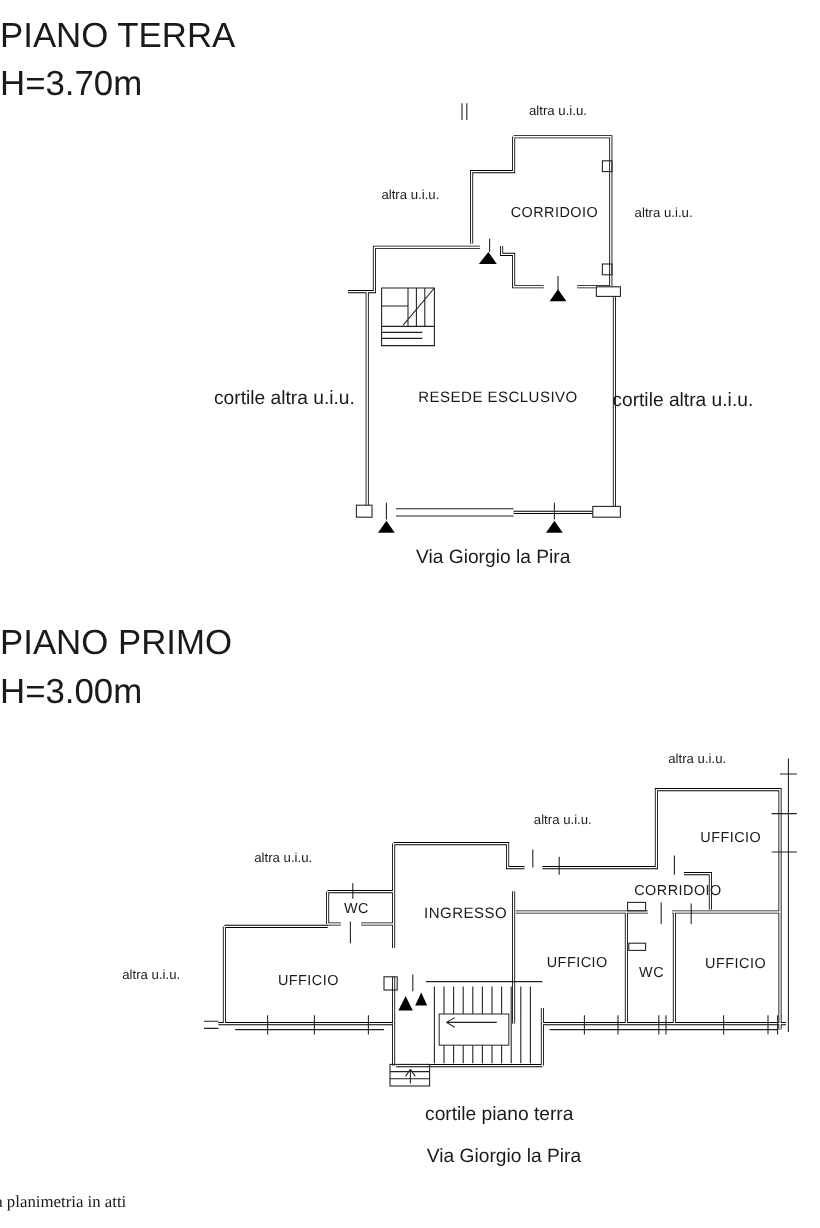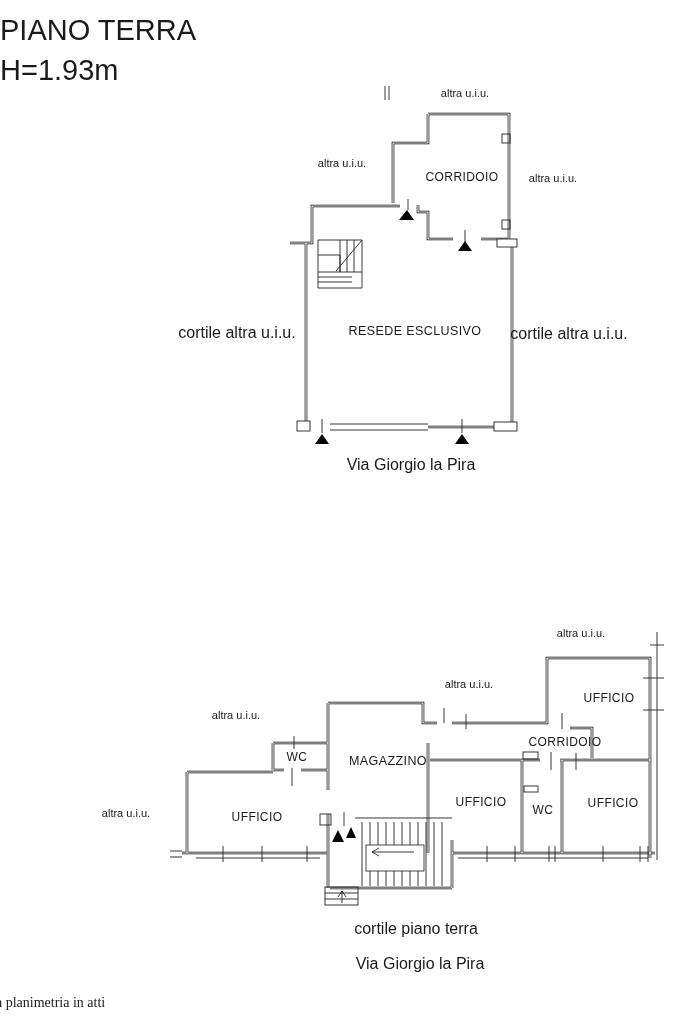--- a/index.html
+++ b/index.html
@@ -18,21 +18,21 @@
   svg .thin { stroke:#222; stroke-width:.9; fill:none; }
   svg .pier { stroke:#222; stroke-width:.9; fill:#fff; }
   svg .tri  { fill:#000; stroke:none; }
 </style>
 </head>
 <body>
 
 <div class="page">
 
   <div class="title" style="left:0px; top:14px;">PIANO TERRA</div>
-  <div class="title" style="left:0px; top:54px;">H=1.93m</div>
+  <div class="title" style="left:0px; top:54px;">H=3.70m</div>
 
   <svg style="position:absolute; left:280px; top:80px;" width="250" height="380" viewBox="280 80 250 380">
     <g>
       <path class="dblA" d="M428,114 H509 V239 H481 M453,239 H428 V212 H418 V205 M428,114 V143 H393 V203 M400,206 H312 V243 H290 M306,243 V426 M428,427 H494 M512,243 V426"></path>
       <path class="dblB" d="M428,114 H509 V239 H481 M453,239 H428 V212 H418 V205 M428,114 V143 H393 V203 M400,206 H312 V243 H290 M306,243 V426 M428,427 H494 M512,243 V426"></path>
       <rect class="pier" x="297" y="421" width="13" height="10"></rect>
       <rect class="pier" x="494" y="422" width="23" height="9"></rect>
       <rect class="pier" x="497" y="239" width="20" height="8"></rect>
       <rect class="thin" x="502" y="134" width="8" height="9"></rect>
       <rect class="thin" x="502" y="220" width="8" height="9"></rect>
@@ -54,20 +54,22 @@
 
   <div class="lbl" style="left:465px; top:87px;">altra u.i.u.</div>
   <div class="lbl" style="left:342px; top:157px;">altra u.i.u.</div>
   <div class="lbl room" style="left:462px; top:170px;">CORRIDOIO</div>
   <div class="lbl" style="left:553px; top:172px;">altra u.i.u.</div>
   <div class="lbl street" style="left:237px; top:324px;">cortile altra u.i.u.</div>
   <div class="lbl big" style="left:415px; top:324px;text-align:center;">RESEDE ESCLUSIVO</div>
   <div class="lbl street" style="left:569px; top:325px;">cortile altra u.i.u.</div>
   <div class="lbl street" style="left:411px; top:456px;">Via Giorgio la Pira</div>
 
+  <div class="title" style="left:0px; top:520px;">PIANO PRIMO</div>
+  <div class="title" style="left:0px; top:561px;">H=3.00m</div>
 
   <svg style="position:absolute; left:95px; top:612px;" width="585" height="300" viewBox="95 612 585 300">
     <g>
       <path class="dblA" d="M328,703 H423 V723 H437 M452,723 H547 V658 H650 V858 M570,728 H592 V758 M273,743 H328 M273,743 V770 M273,770 H284 M301,770 H328 M187,772 H273 M187,772 V853 M328,703 V790 M328,814 V888 M182,853 H327 M452,853 H655 M330,888 H452 M452,888 V840 M428,743 V853 M430,760 H540 M560,760 H650 M522,760 V853 M562,760 V853"></path>
       <path class="dblB" d="M328,703 H423 V723 H437 M452,723 H547 V658 H650 V858 M570,728 H592 V758 M273,743 H328 M273,743 V770 M273,770 H284 M301,770 H328 M187,772 H273 M187,772 V853 M328,703 V790 M328,814 V888 M182,853 H327 M452,853 H655 M330,888 H452 M452,888 V840 M428,743 V853 M430,760 H540 M560,760 H650 M522,760 V853 M562,760 V853"></path>
     </g>
     <g>
       <path class="thin" d="M355,818 H452 M362,822 V886 M370,822 V886 M378,822 V886 M386,822 V886 M394,822 V886 M402,822 V886 M410,822 V886 M418,822 V886 M426,822 V886 M434,822 V886 M442,822 V886"></path>
       <rect x="366" y="845" width="58" height="26" fill="#fff" stroke="#333" stroke-width="0.9"></rect>
       <path class="thin" d="M414,852 H372 M372,852 l7,-4 M372,852 l7,4"></path>
@@ -85,21 +87,21 @@
     <g>
       <path class="thin" d="M487,846 V862 M515,846 V862 M549,846 V862 M555,846 V862 M603,846 V862 M640,846 V862 M648,846 V862 M223,846 V862 M262,846 V862 M307,846 V862 M196,858 H320 M458,858 H648 M643,678 H664 M643,710 H664 M657,632 V860 M650,645 H664 M170,851 H182 M170,857 H182"></path>
     </g>
   </svg>
 
   <div class="lbl" style="left:581px; top:627px;">altra u.i.u.</div>
   <div class="lbl" style="left:469px; top:678px;">altra u.i.u.</div>
   <div class="lbl" style="left:236px; top:709px;">altra u.i.u.</div>
   <div class="lbl" style="left:126px; top:807px;">altra u.i.u.</div>
   <div class="lbl room" style="left:297px; top:750px;">WC</div>
-  <div class="lbl big" style="left:388px; top:754px;">MAGAZZINO</div>
+  <div class="lbl big" style="left:388px; top:754px;">INGRESSO</div>
   <div class="lbl room" style="left:517px; top:735px;margin-left:48px;">CORRIDOIO</div>
   <div class="lbl room" style="left:609px; top:691px;">UFFICIO</div>
   <div class="lbl room" style="left:257px; top:810px;">UFFICIO</div>
   <div class="lbl room" style="left:481px; top:795px;">UFFICIO</div>
   <div class="lbl room" style="left:543px; top:803px;">WC</div>
   <div class="lbl room" style="left:613px; top:796px;">UFFICIO</div>
   <div class="lbl street" style="left:416px; top:920px;">cortile piano terra</div>
   <div class="lbl street" style="left:420px; top:955px;">Via Giorgio la Pira</div>
 
   <div class="footer" style="left:-4px; top:995px;">a planimetria in atti</div>

